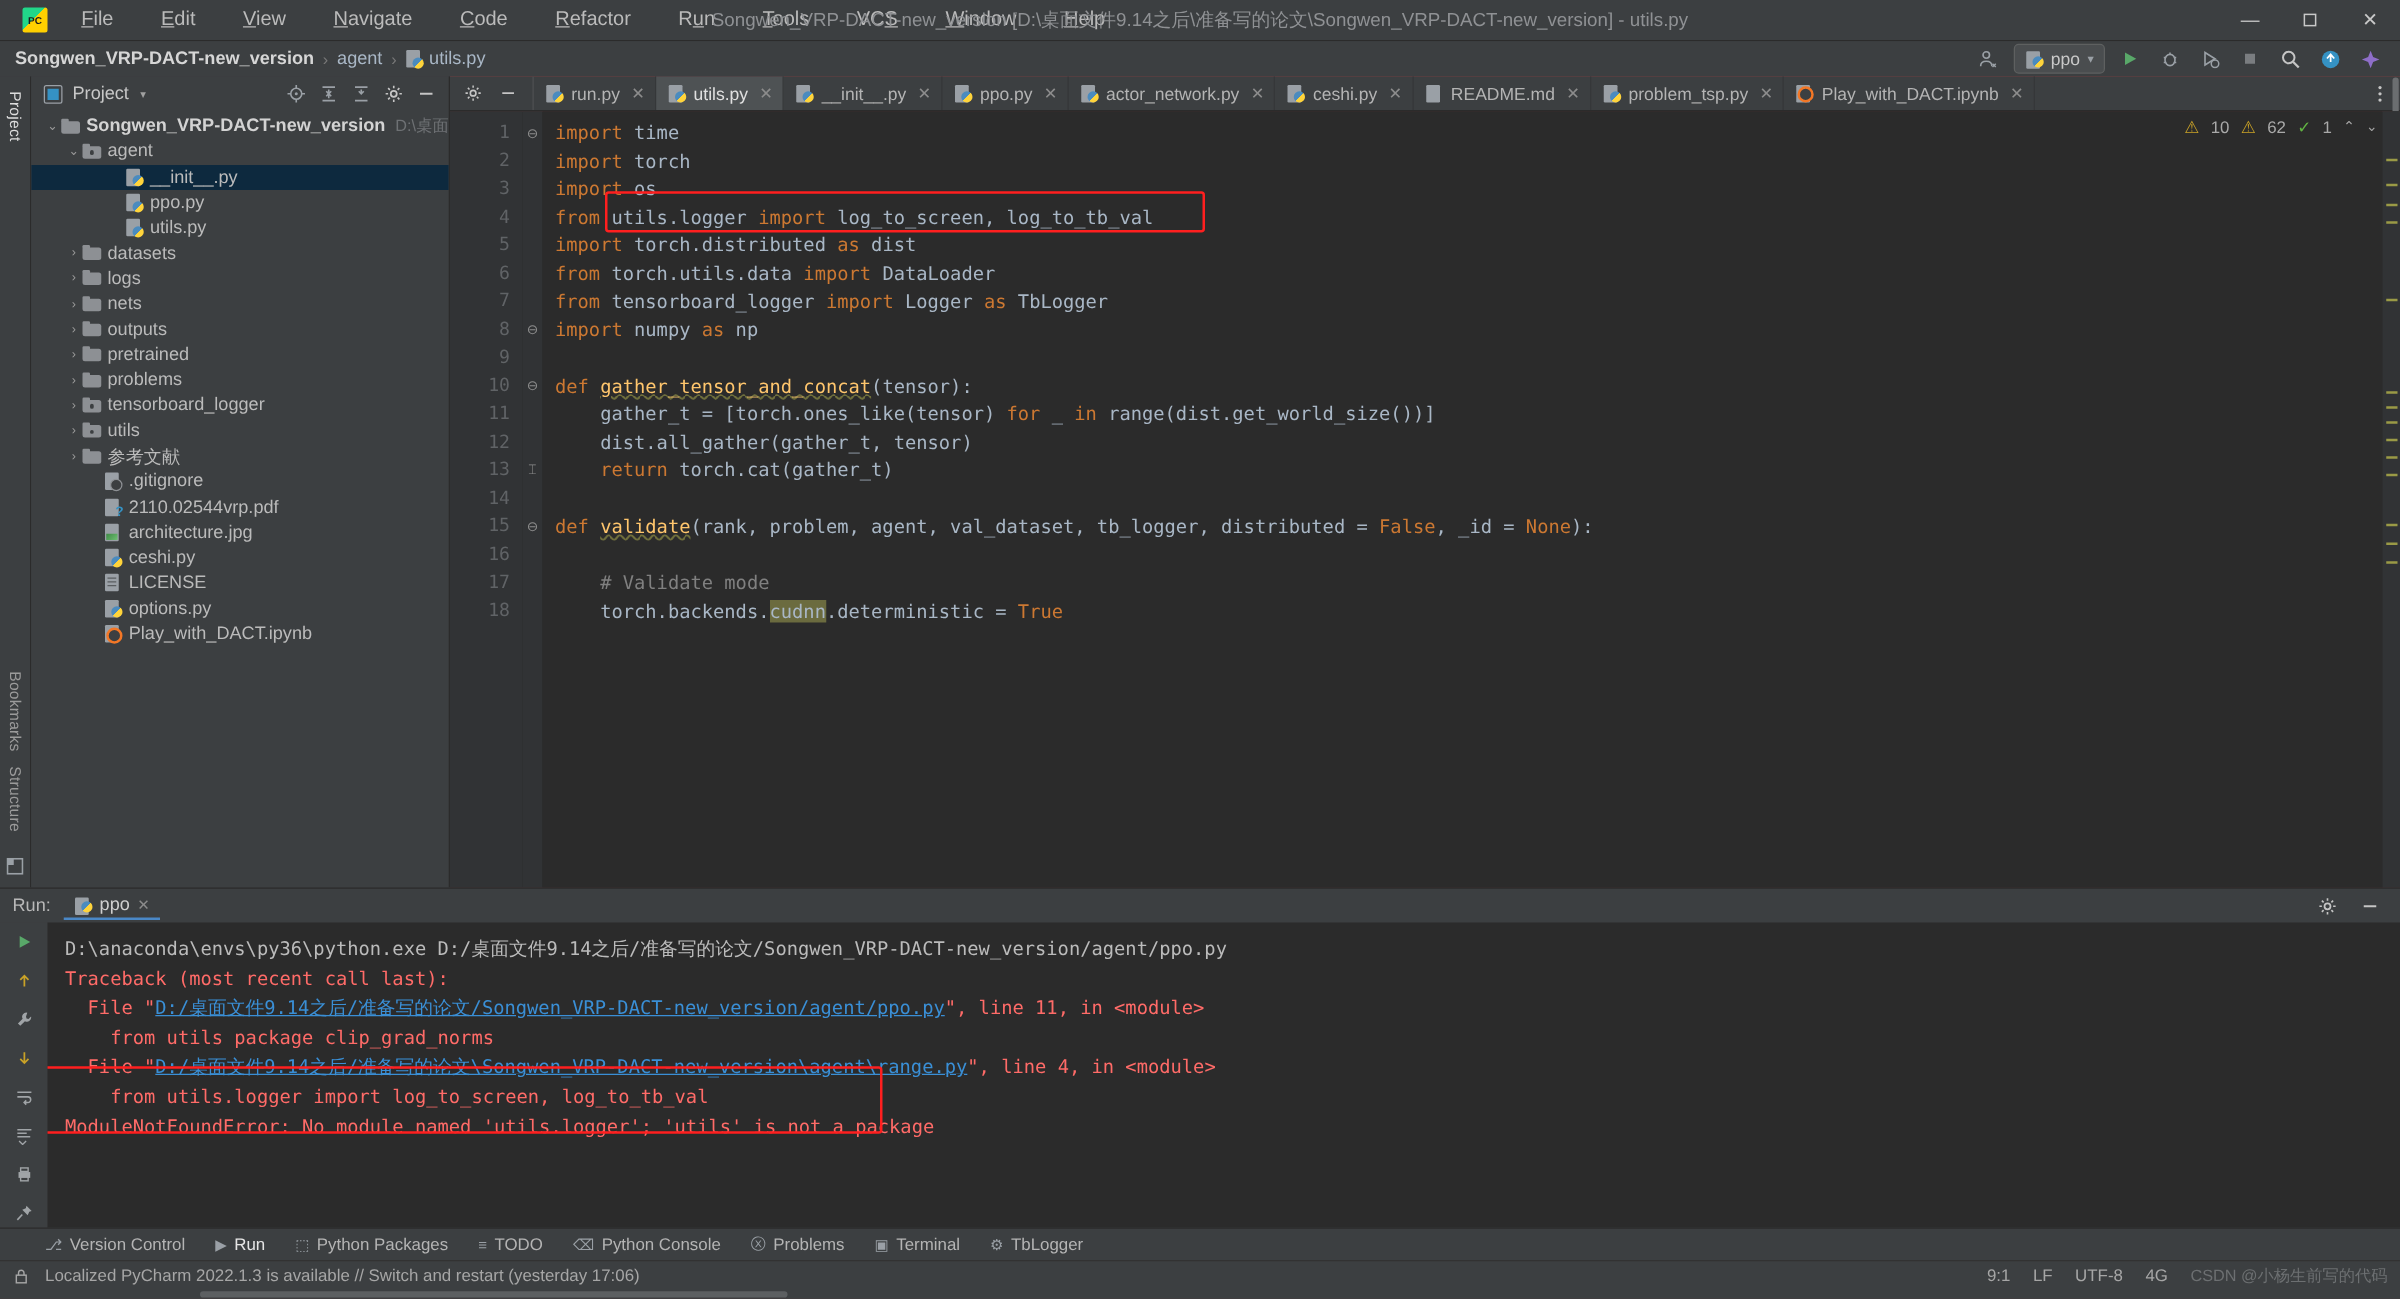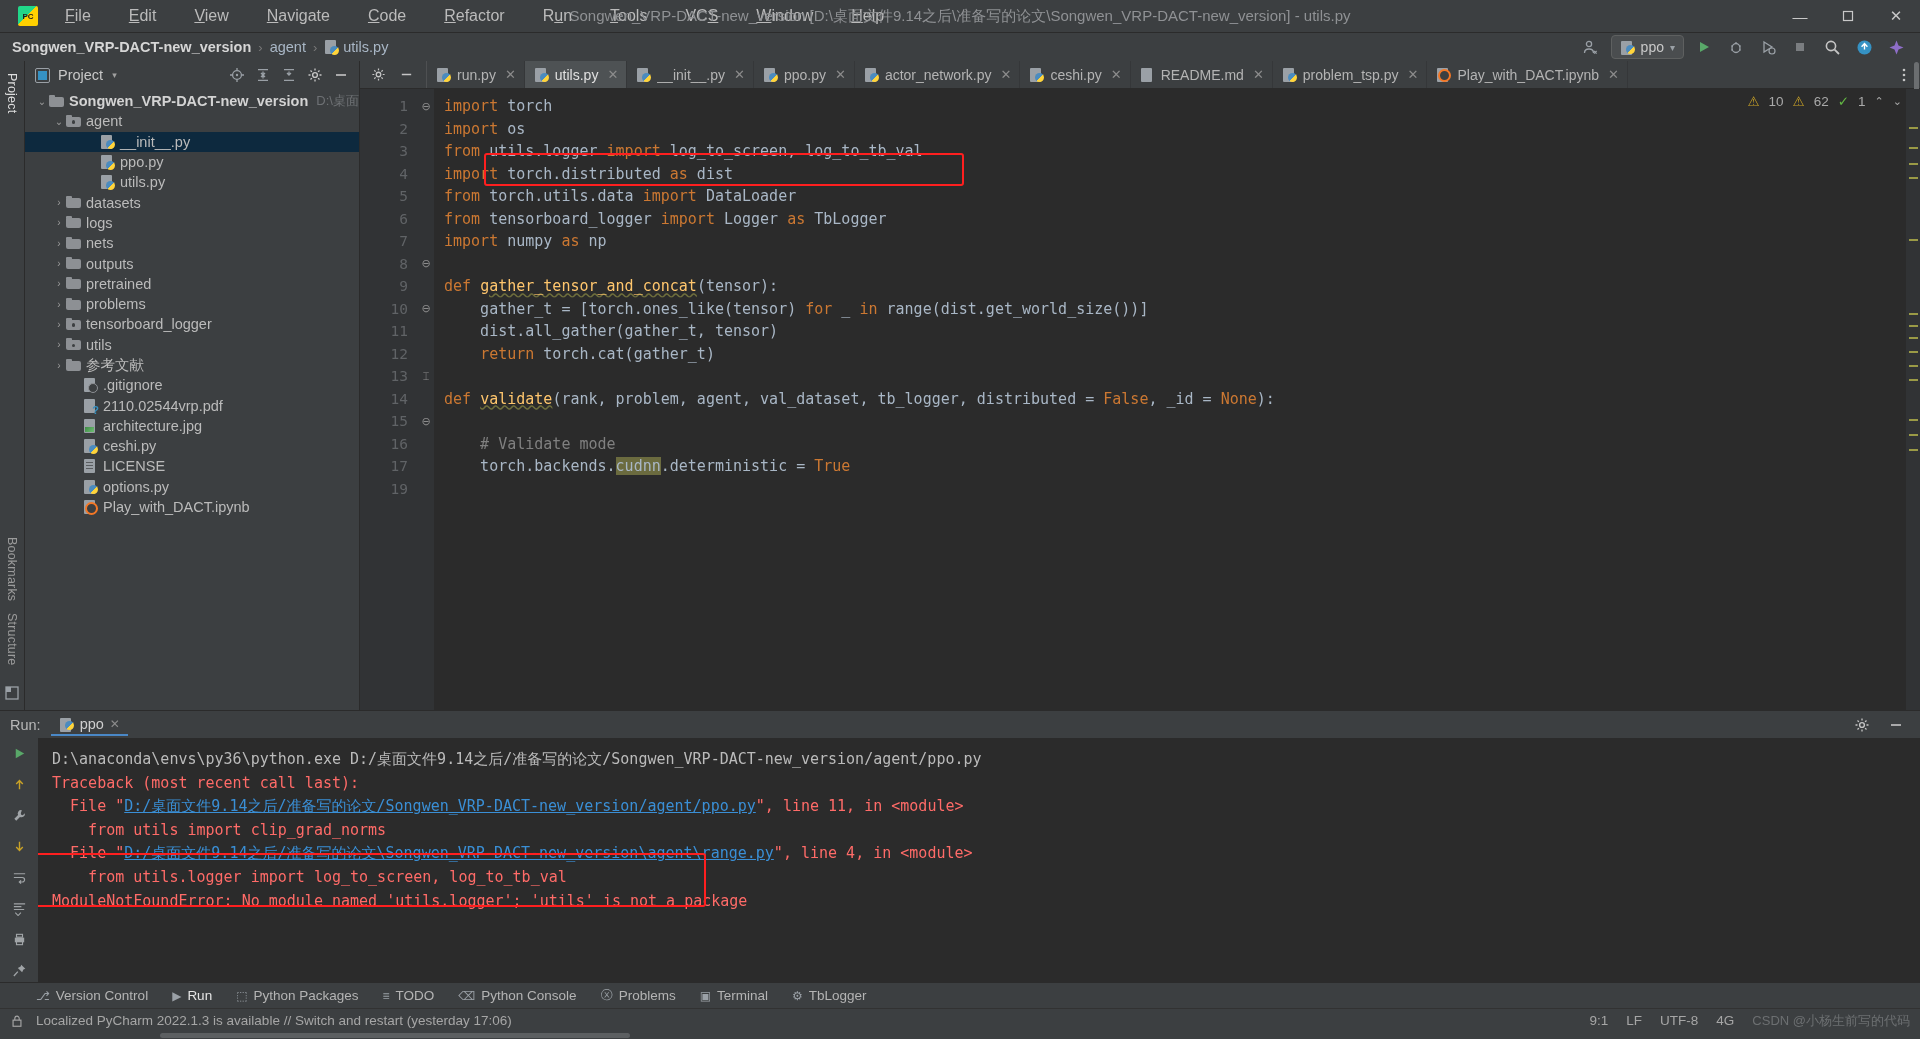--- a/index.html
+++ b/index.html
@@ -602,21 +602,21 @@
             <div class="ln">8</div>
             <div class="ln">9</div>
             <div class="ln">10</div>
             <div class="ln">11</div>
             <div class="ln">12</div>
             <div class="ln">13</div>
             <div class="ln">14</div>
             <div class="ln">15</div>
             <div class="ln">16</div>
             <div class="ln">17</div>
-            <div class="ln">19</div>
+            <div class="ln">18</div>
           </div>
         <div class="foldcol" id="foldcol">
             <div class="fg">⊖</div>
             <div class="fg"></div>
             <div class="fg"></div>
             <div class="fg"></div>
             <div class="fg"></div>
             <div class="fg"></div>
             <div class="fg"></div>
             <div class="fg">⊖</div>
@@ -626,20 +626,21 @@
             <div class="fg"></div>
             <div class="fg">⌶</div>
             <div class="fg"></div>
             <div class="fg">⊖</div>
             <div class="fg"></div>
             <div class="fg"></div>
             <div class="fg"></div>
           </div>
         <div class="code" id="code">
           <div class="code-marker" style="left:50px; top:64px; width:480px; height:33px;"></div>
+        <div class="cl"><span class="kw">import</span> time</div>
             <div class="cl"><span class="kw">import</span> torch</div>
             <div class="cl"><span class="kw">import</span> os</div>
             <div class="cl"><span class="kw">from</span> utils.logger <span class="kw">import</span> log_to_screen, log_to_tb_val</div>
             <div class="cl"><span class="kw">import</span> torch.distributed <span class="kw">as</span> dist</div>
             <div class="cl"><span class="kw">from</span> torch.utils.data <span class="kw">import</span> DataLoader</div>
             <div class="cl"><span class="kw">from</span> tensorboard_logger <span class="kw">import</span> Logger <span class="kw">as</span> TbLogger</div>
             <div class="cl"><span class="kw">import</span> numpy <span class="kw">as</span> np</div>
             <div class="cl">&nbsp;</div>
             <div class="cl"><span class="kw">def</span> <span class="fn def-under">gather_tensor_and_concat</span>(tensor):</div>
             <div class="cl">    gather_t = [torch.ones_like(tensor) <span class="kw">for</span> _ <span class="kw">in</span> range(dist.get_world_size())]</div>
@@ -749,21 +750,21 @@
               <path d="M9.8 1.8l4.4 4.4-2 .6-1.4 3-4.6-4.6 3-1.4z" fill="#a0a4a7"></path>
               <path d="M6.2 9.2L2 13.8" stroke="#a0a4a7" stroke-width="1.4"></path>
             </svg>
           </div>
       </div>
       <div class="console" id="console">
         <div class="con-marker" style="left:-4px; top:115px; width:672px; height:54px;"></div>
       <div class="cl">D:\anaconda\envs\py36\python.exe D:/桌面文件9.14之后/准备写的论文/Songwen_VRP-DACT-new_version/agent/ppo.py</div>
           <div class="cl c-err">Traceback (most recent call last):</div>
           <div class="cl c-err">  File "<span class="c-link">D:/桌面文件9.14之后/准备写的论文/Songwen_VRP-DACT-new_version/agent/ppo.py</span>", line 11, in &lt;module&gt;</div>
-          <div class="cl c-err">    from utils import clip_grad_norms</div>
+          <div class="cl c-err">    from utils package clip_grad_norms</div>
           <div class="cl c-err">  File "<span class="c-link">D:/桌面文件9.14之后/准备写的论文\Songwen_VRP-DACT-new_version\agent\range.py</span>", line 4, in &lt;module&gt;</div>
           <div class="cl c-err">    from utils.logger import log_to_screen, log_to_tb_val</div>
           <div class="cl c-err">ModuleNotFoundError: No module named 'utils.logger'; 'utils' is not a package</div>
           <div class="cl"> </div>
         </div>
     </div>
   </div>
 
   <div class="toolbar-bot" id="twb">
       <div class="twb">

